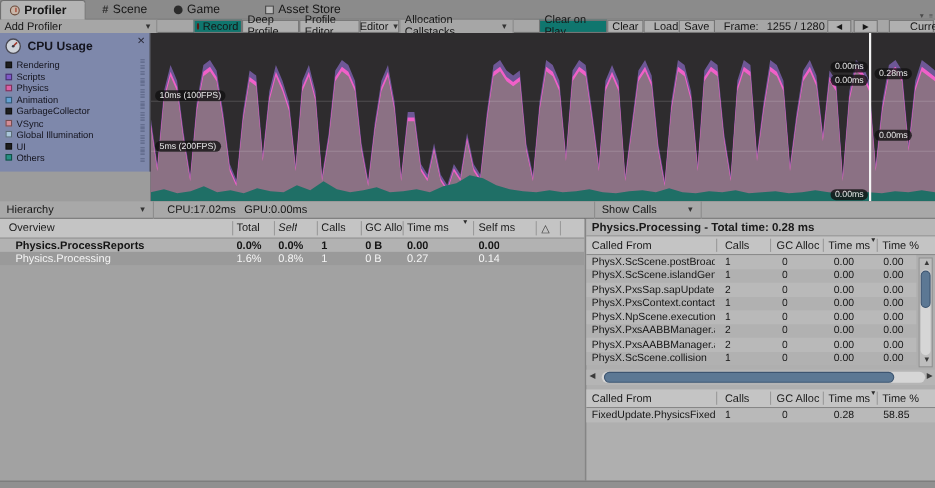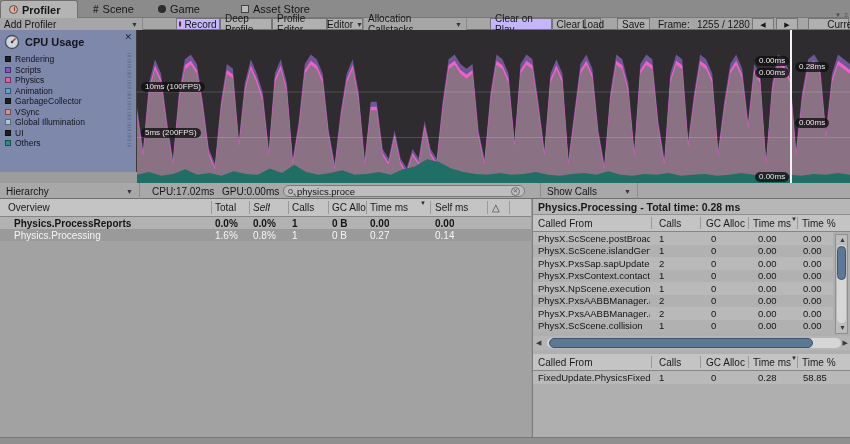--- a/index.html
+++ b/index.html
@@ -13,29 +13,29 @@
   .tab.active { background:#b4b4b4; border:1px solid #6f6f6f; border-bottom:none; border-radius:3px 3px 0 0; font-weight:bold; }
   .gauge-dot { width:9px; height:9px; border-radius:50%; background:#c9b6a8; border:1px solid #6b4a3a; position:relative; }
   .gauge-dot::after { content:""; position:absolute; left:4px; top:1px; width:1px; height:4px; background:#a03020; }
   .hash-ic { font-weight:bold; color:#333; font-size:10px; }
   .game-ic { width:8px; height:8px; border-radius:50%; background:#2c2c2c; }
   .box-ic { width:8px; height:8px; border:1px solid #444; background:#b9b9b9; }
 
   
   .toolbar { left:0; top:18px; width:850px; height:12px; background:#a6a6a6; border-bottom:1px solid #6f6f6f; font-size:10px; }
   .tbtn { position:absolute; top:0; height:12px; display:flex; align-items:center; justify-content:center; gap:3px; background:#b0b0b0; border:1px solid #757575; color:#161616; padding:0 4px; line-height:11px; }
-  .tbtn.lit { background:#c4b5fd; }
+  .tbtn.lit { background:#0f766e; }
   .tbtn.flat { background:#a6a6a6; border:none; border-right:1px solid #8a8a8a; justify-content:flex-start; }
   .caret { font-size:7px; color:#333; margin-left:auto; }
   .rec-dot { width:6px; height:6px; border-radius:50%; background:#c03a30; border:1px solid #5a1a14; }
   .tlabel { position:absolute; top:0; height:12px; display:flex; align-items:center; color:#161616; }
   .winmenu { position:absolute; top:-6px; right:1px; font-size:6px; color:#4a4a4a; letter-spacing:1px; }
 
   
-  .cpu-panel { left:0; top:30px; width:137px; height:142px; background:#7e88ab; border-right:1px solid #3c3c3c; }
+  .cpu-panel { left:0; top:30px; width:137px; height:126px; background:#7e88ab; border-right:1px solid #3c3c3c; }
   .cpu-head { position:absolute; left:4px; top:4px; display:flex; align-items:center; gap:5px; font-size:11px; font-weight:bold; color:#14141e; }
   .panel-close { position:absolute; right:4px; top:2px; font-size:9px; color:#2a2a38; cursor:default; }
   .legend { position:absolute; left:5px; top:24px; right:4px; }
   .legend-item { display:flex; align-items:center; gap:4px; height:10.5px; font-size:8.5px; color:#14141e; }
   .swatch { width:6px; height:6px; border:1px solid rgba(0,0,0,.45); flex:0 0 auto; }
   .legend-handle { margin-left:auto; color:#5d6787; font-size:8px; letter-spacing:0; line-height:6px; }
 
   
   .chartwrap { left:137px; top:30px; width:713px; height:153px; background:#2e2c2e; overflow:hidden; }
   .chartwrap svg { position:absolute; left:0; top:0; }
@@ -119,21 +119,21 @@
     <div class="tbtn flat" style="left:363px;width:104px;border-left:1px solid #8a8a8a;">
       <span>Allocation Callstacks</span>
       <span class="caret">▼</span>
     </div>
     <div class="tbtn lit" style="left:490px;width:62px;">
         <span>Clear on Play</span>
       </div>
     <div class="tbtn" style="left:552px;width:33px;">
         <span>Clear</span>
       </div>
-    <div class="tbtn" style="left:585px;width:16px;align-items:center;">
+    <div class="tbtn" style="left:585px;width:41px;align-items:center;">
         <span>Load</span>
       </div>
     <div class="tbtn" style="left:617px;width:33px;">
         <span>Save</span>
       </div>
     <div class="tlabel" style="left:658px;">Frame:</div>
     <div class="tlabel" style="left:697px;">1255 / 1280</div>
     <div class="tbtn" style="left:752px;width:22px;font-size:7px;">
         <span>◀</span>
       </div>
@@ -232,25 +232,20 @@
     <div class="pill" style="left:618px;top:142px;">0.00ms</div>
   </div>
 
   <div class="abs ctrlrow">
     <div class="dd" style="left:0;width:140px;">
       <span>Hierarchy</span>
       <span class="caret">▼</span>
     </div>
     <div class="tlabel" style="left:152px;top:2px;">CPU:17.02ms</div>
     <div class="tlabel" style="left:222px;top:2px;">GPU:0.00ms</div>
-    <div class="searchbox">
-      <span class="mag"></span>
-      <input value="physics.proce" style="">
-      <span class="clear-ic">✕</span>
-    </div>
     <div class="dd" style="left:540px;width:98px;border-left:1px solid #8d8d8d;">
       <span>Show Calls</span>
       <span class="caret">▼</span>
     </div>
   </div>
 
   <div class="abs lower-left">
     <div class="thead" style="top:0;height:18px;font-size:10px;">
       <span class="hcell" style="left:8px;">Overview</span>
       <span class="hcell" style="left:215px;">Total</span>

